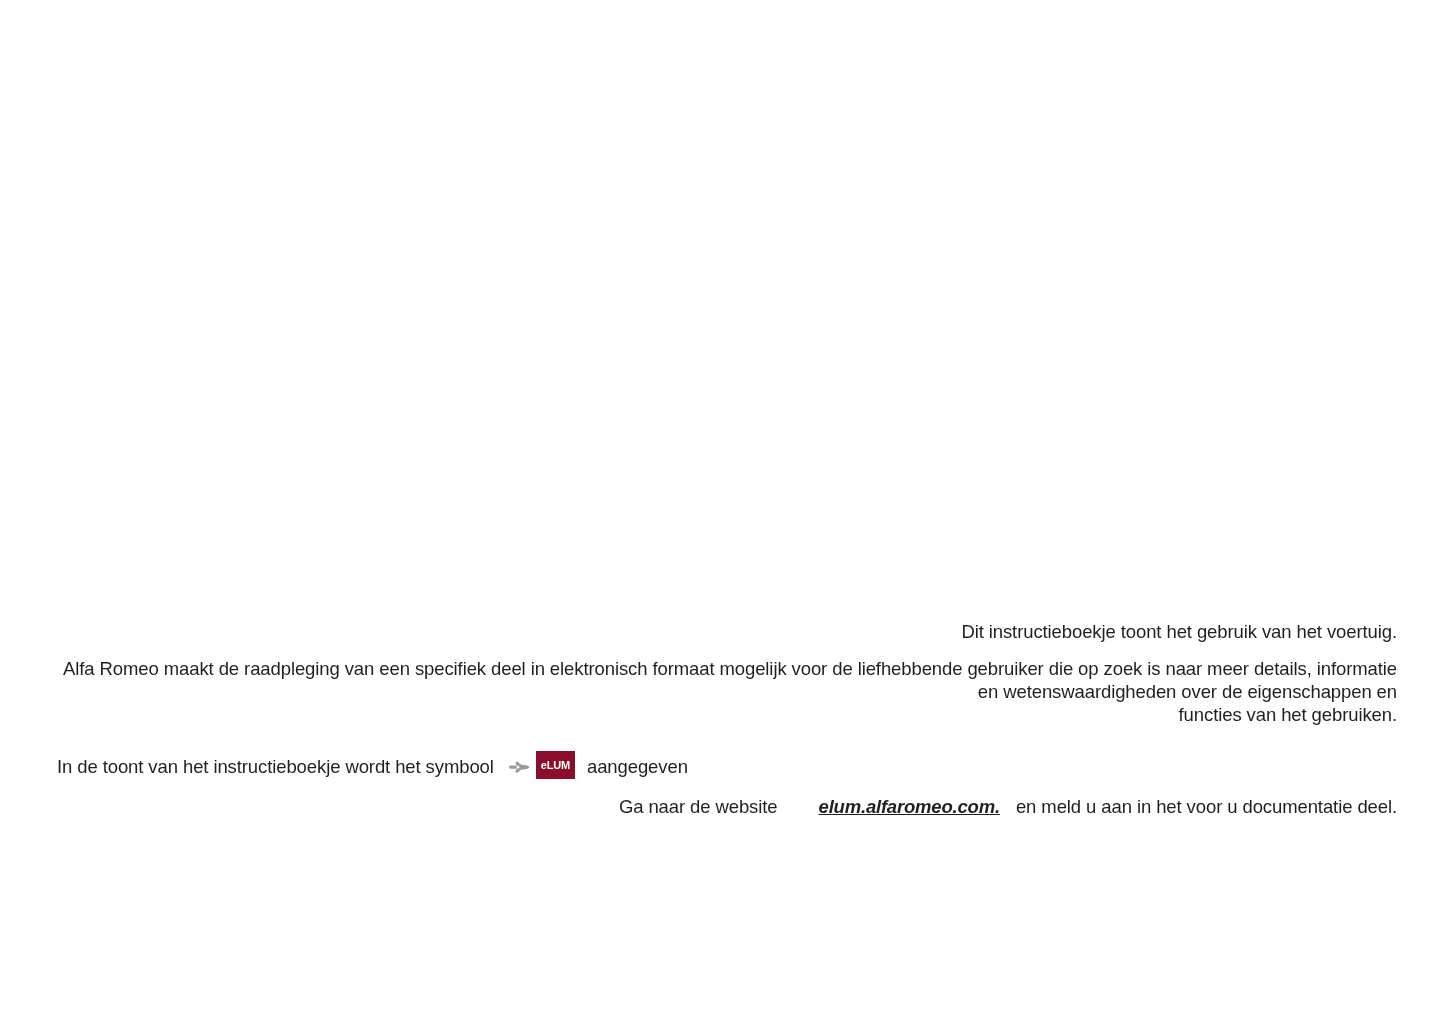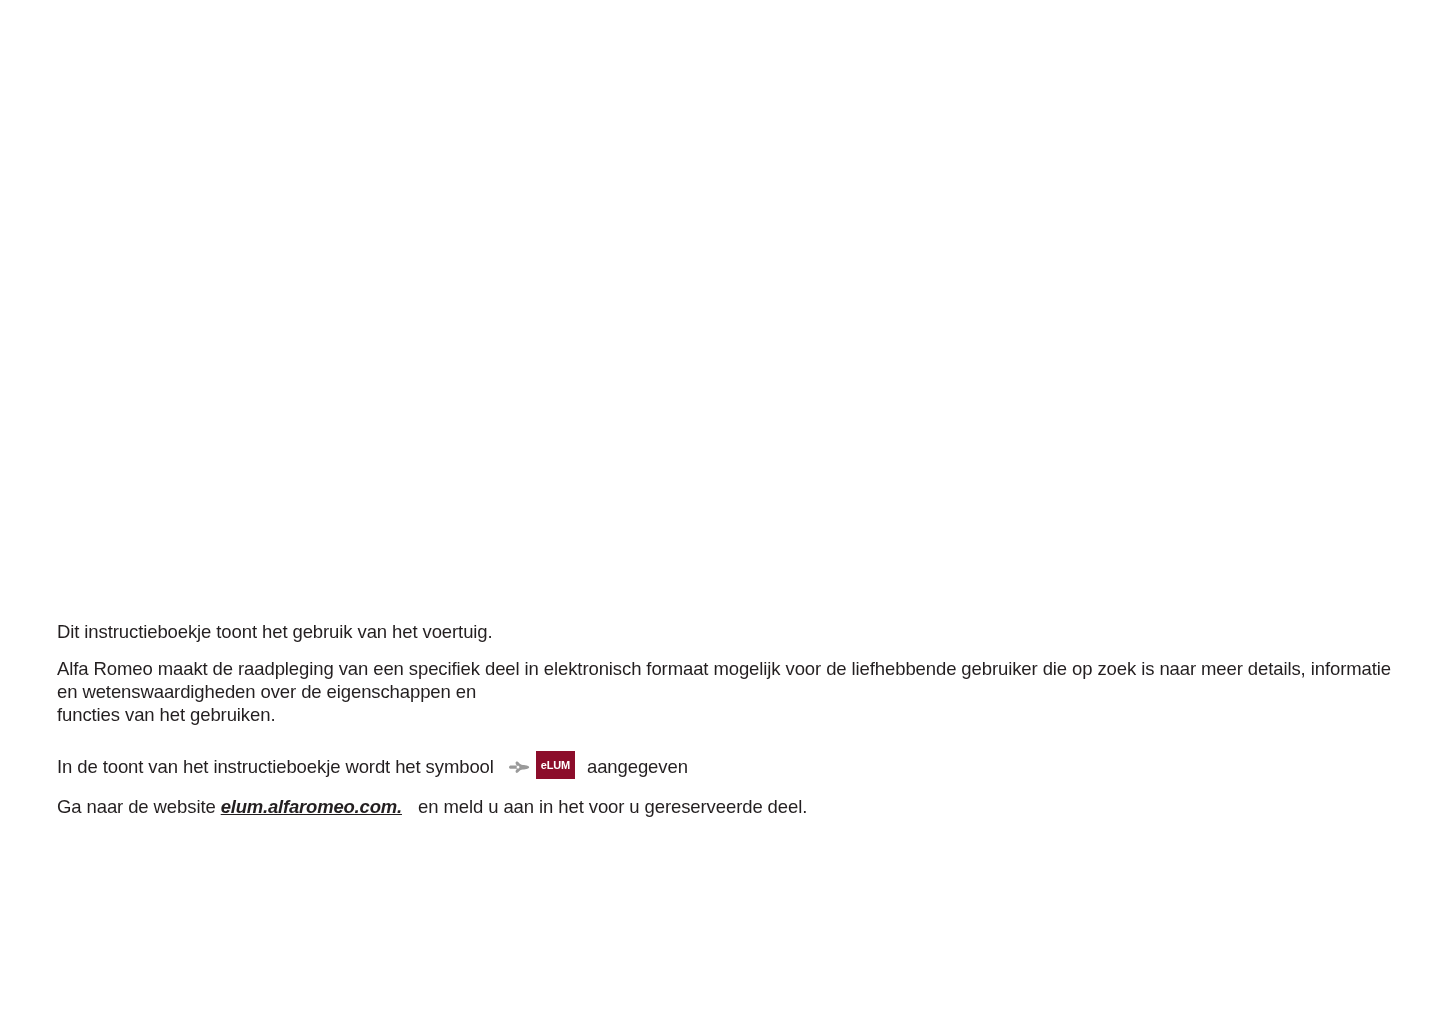--- a/index.html
+++ b/index.html
@@ -14,20 +14,21 @@
     color: #231f20;
     position: relative;
     overflow: hidden;
   }
   .page {
     position: absolute;
     left: 0;
     top: 0;
     width: 1173px;
     height: 1026px;
+    text-align: right;
   }
   .content {
     position: absolute;
     left: 57px;
     top: 620px;
     width: 1340px;
   }
   p {
     margin: 0;
     font-size: 18.5px;
@@ -93,20 +94,21 @@
   }
   .para-website {
     margin-bottom: 18px;
   }
   .link-elum {
     font-weight: bold;
     font-style: italic;
     text-decoration: underline;
     color: #231f20;
     letter-spacing: -0.2px;
+    margin-left: 36px;
   }
   .italic-elum {
     font-style: italic;
     font-weight: normal;
   }
   .spacer-small { display: inline-block; width: 6px; }
 </style>
 </head>
 <body>
 
@@ -136,18 +138,18 @@
           </span>
         </span>
         <span>aangegeven</span>
       </span>
     </p>
 
     <p class="para-website">
       <span>Ga naar de website</span>
       <a class="link-elum" href="#">elum.alfaromeo.com.</a>
       <span class="spacer-small"></span>
-      <span>en meld u aan in het voor u gereserveerde deel.</span>
+      <span>en meld u aan in het voor u documentatie deel.</span>
     </p>
 
 
   </div>
 </div>
 
 </body></html>

